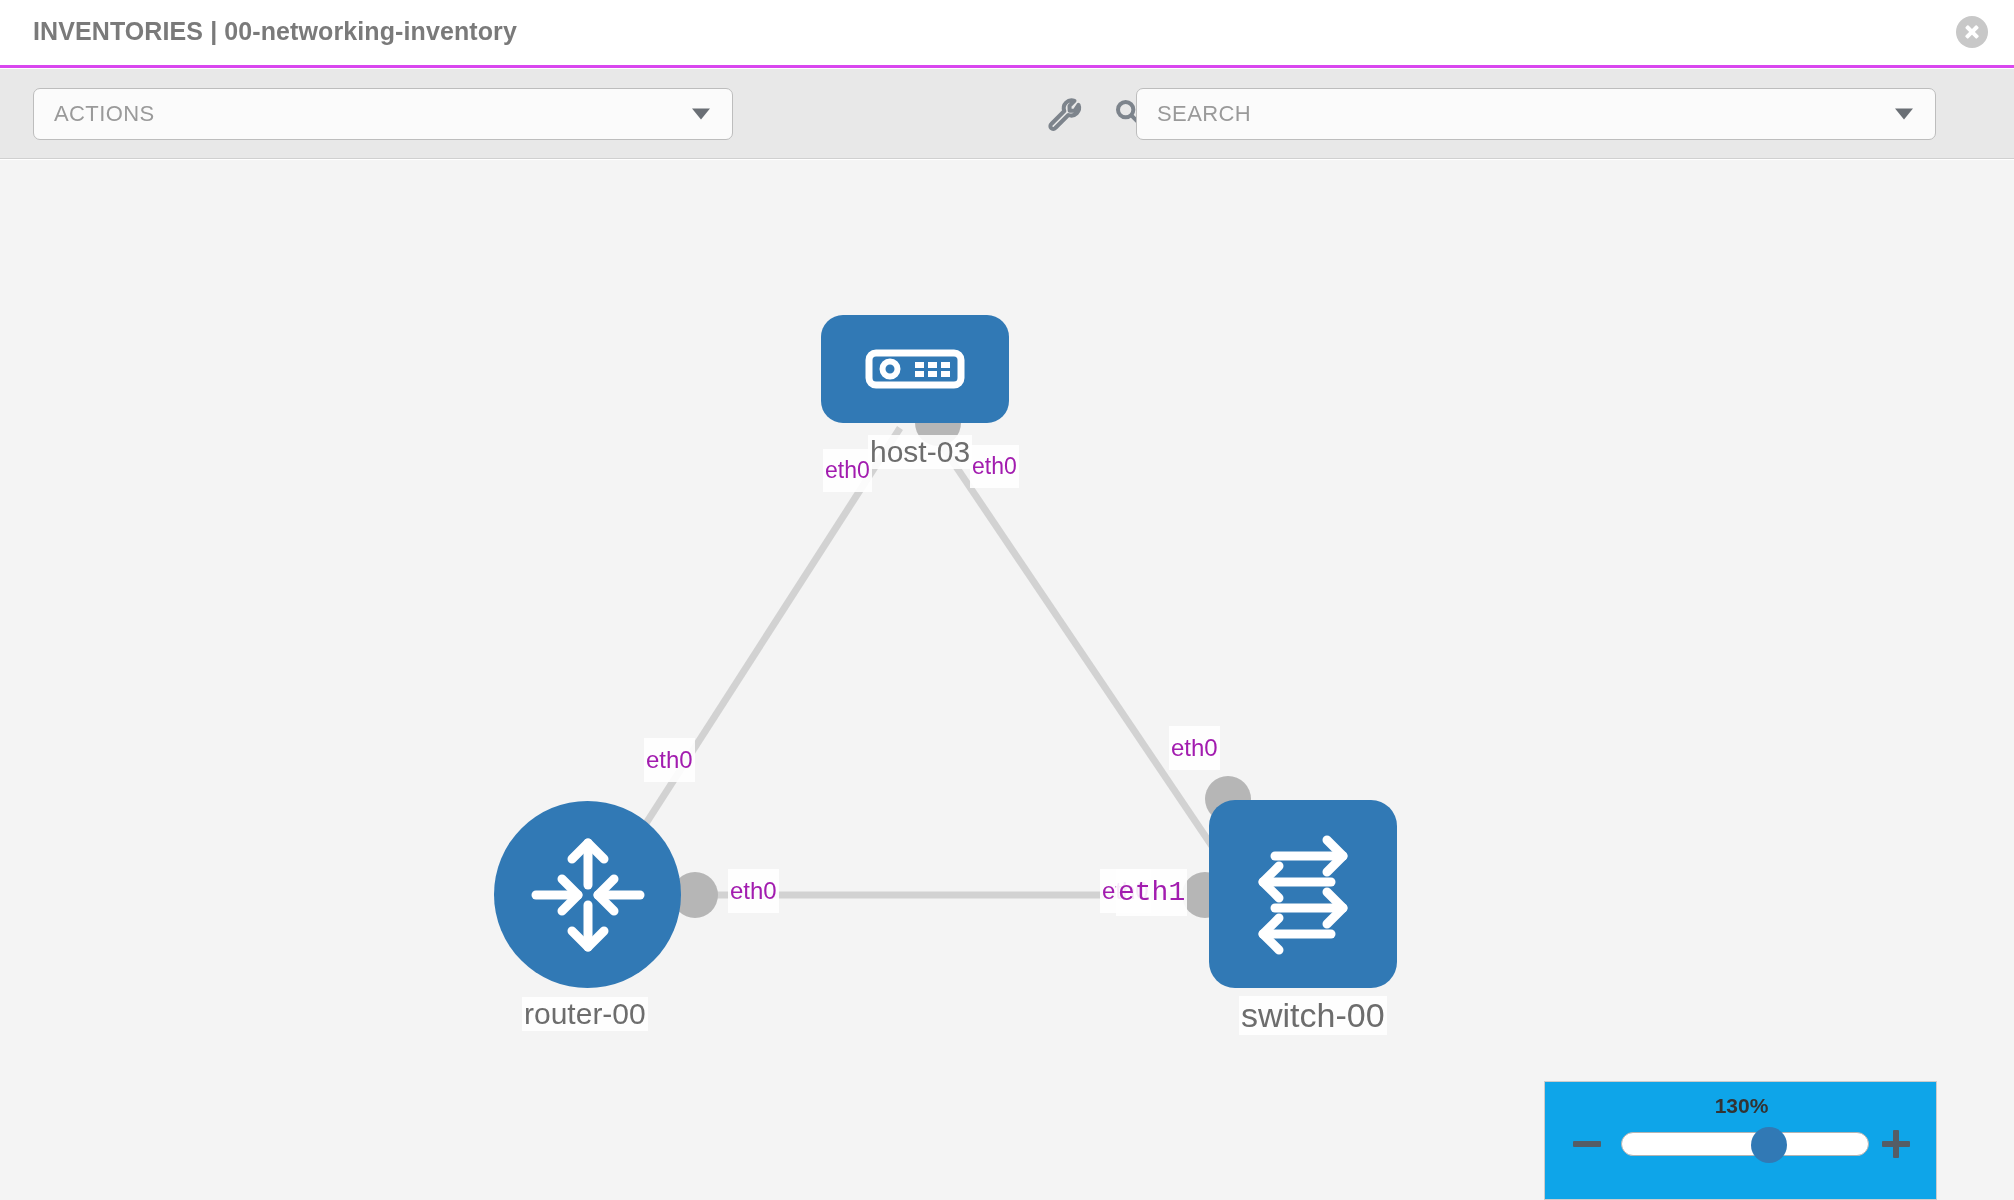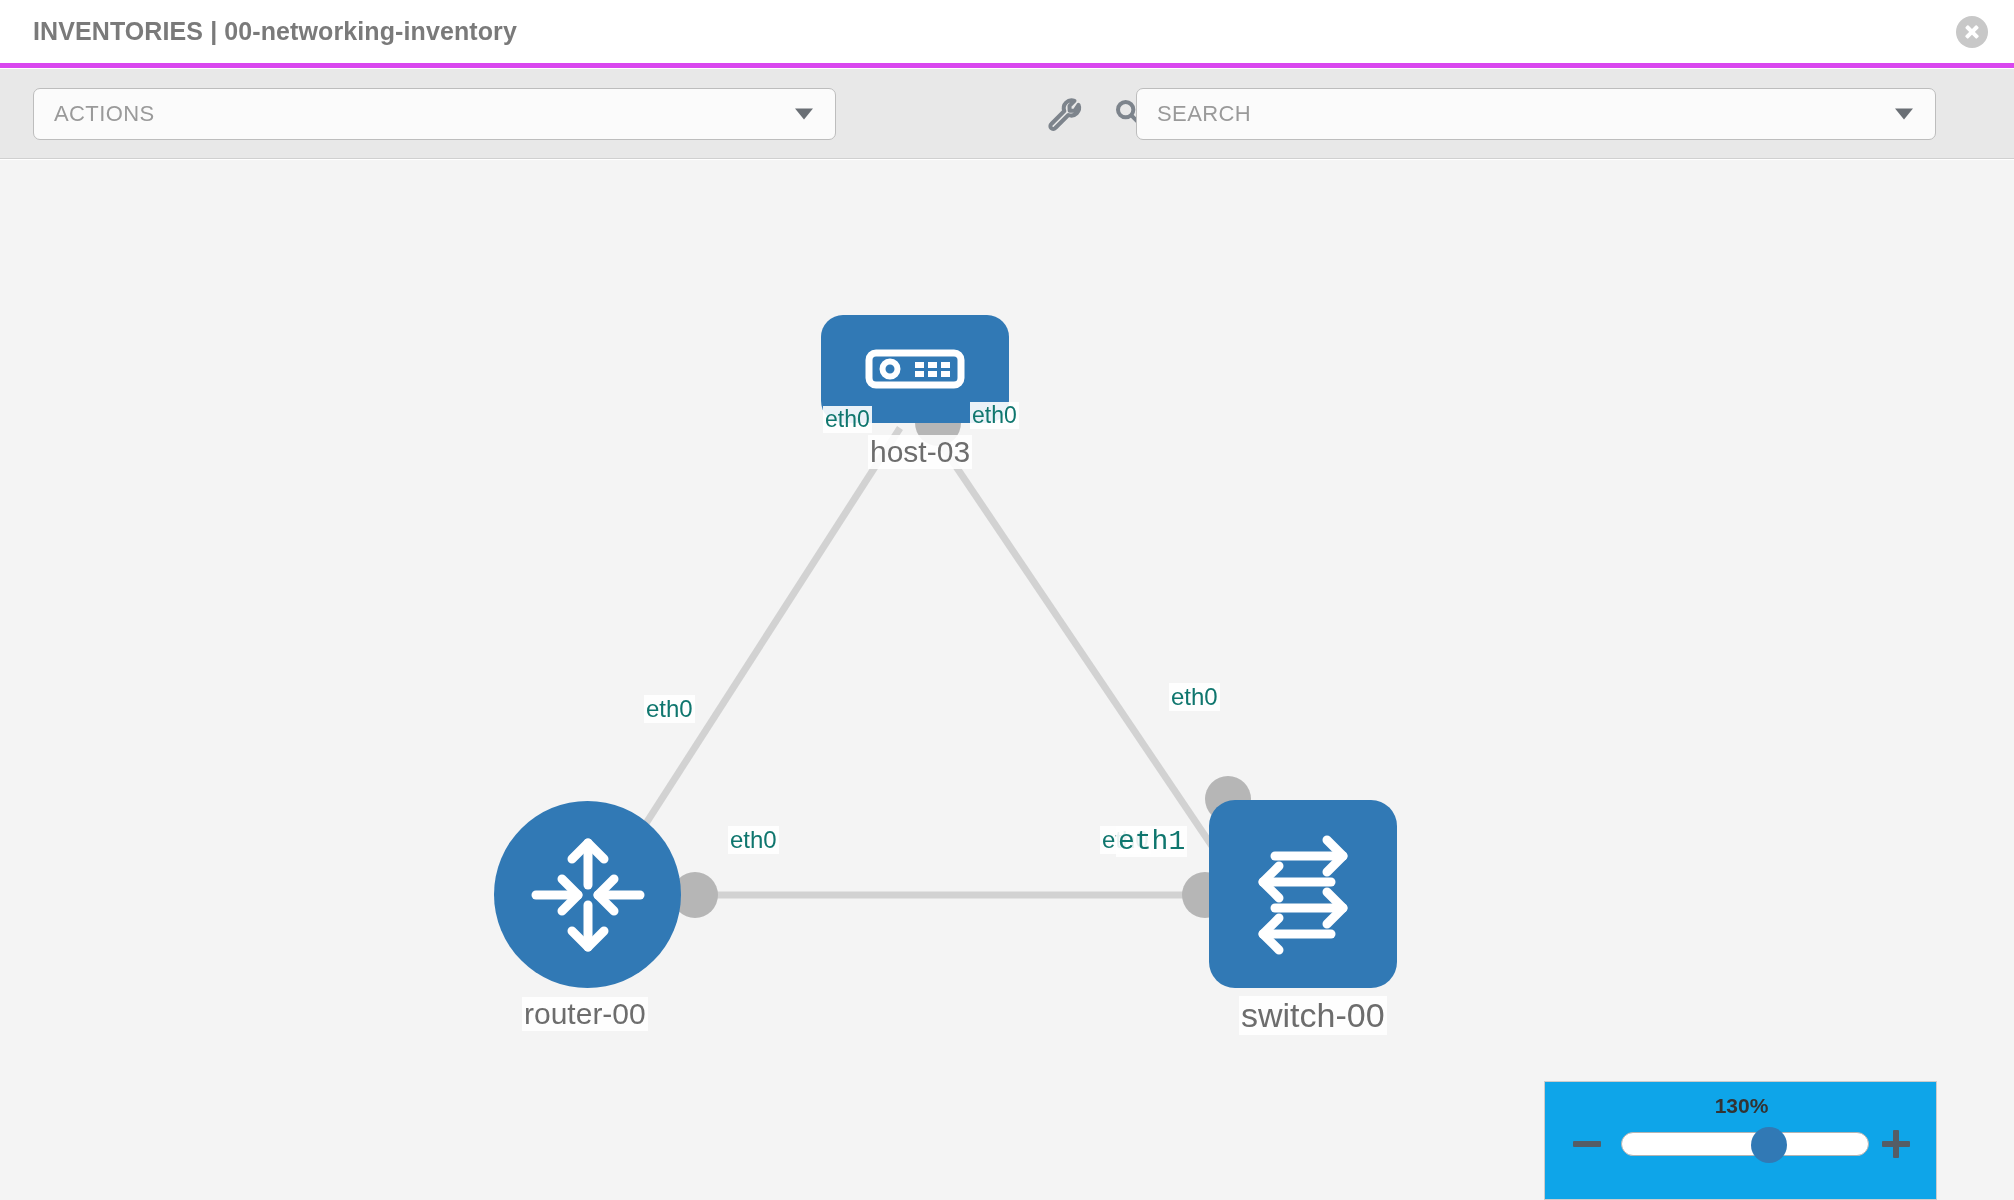--- a/index.html
+++ b/index.html
@@ -7,21 +7,21 @@
     width: 2014px; height: 1200px;
     font-family: "Liberation Sans", sans-serif;
     background: #ffffff;
     overflow: hidden;
   }
   .app { position: relative; width: 2014px; height: 1200px; background:#ffffff; }
 
   
   .header {
     position: absolute; top: 0; left: 0; width: 2014px; height: 68px;
-    background: #ffffff; border-bottom: 5px solid #d946ef;
+    background: #ffffff; border-bottom: 3px solid #d946ef;
   }
   .page-title {
     position: absolute; left: 33px; top: 17px;
     font-size: 25px; font-weight: bold; color: #7a7a7a;
     letter-spacing: 0.1px; white-space: nowrap;
   }
   .close-btn {
     position: absolute; right: 26px; top: 16px;
     width: 32px; height: 32px; border-radius: 50%;
     background: #c8c8c8; cursor: pointer;
@@ -46,21 +46,21 @@
   .select-box .sel-label {
     position: absolute; left: 20px; top: 50%; transform: translateY(-50%);
     font-size: 22px; color: #9a9a9a; letter-spacing: 0.4px;
   }
   .caret {
     position: absolute; right: 22px; top: 50%; transform: translateY(-50%);
     width: 0; height: 0;
     border-left: 9px solid transparent; border-right: 9px solid transparent;
     border-top: 11px solid #6a6f75;
   }
-  #actions-select { left: 33px; top: 19px; width: 803px; }
+  #actions-select { left: 33px; top: 19px; width: 700px; }
   #search-select  { left: 1136px; top: 19px; width: 800px; }
 
   .icon-btn {
     position: absolute; top: 27px; width: 40px; height: 40px;
     cursor: pointer; color: #7d848c;
   }
   #wrench-btn { left: 1046px; }
   #key-btn    { left: 1112px; }
   .icon-btn svg { width: 40px; height: 40px; display: block; }
 
@@ -98,21 +98,21 @@
   #node-switch .node-shape { width: 188px; height: 188px; border-radius: 26px; left:0; top:0;}
   #node-switch .node-label { font-size: 34px; left: 30px; top: 196px; }
 
   .port {
     position: absolute; width: 46px; height: 46px; border-radius: 50%;
     background: #b6b6b6; cursor: pointer;
   }
 
   .link-label {
     position: absolute; background: rgba(255,255,255,0.9);
-    color: #0f766e; padding: 0 2px; white-space: nowrap; font-size: 21px;
+    color: #a21caf; padding: 8px 2px; white-space: nowrap; font-size: 21px; margin-top: 43px;
   }
 
   
   .zoom-panel {
     position: absolute; left: 1544px; top: 1081px;
     width: 393px; height: 119px;
     background: #0ea5e9; border: 1px solid #cccccc; font-weight: bold;
   }
   .zoom-value {
     position: absolute; top: 12px; left: 0; width: 393px;

